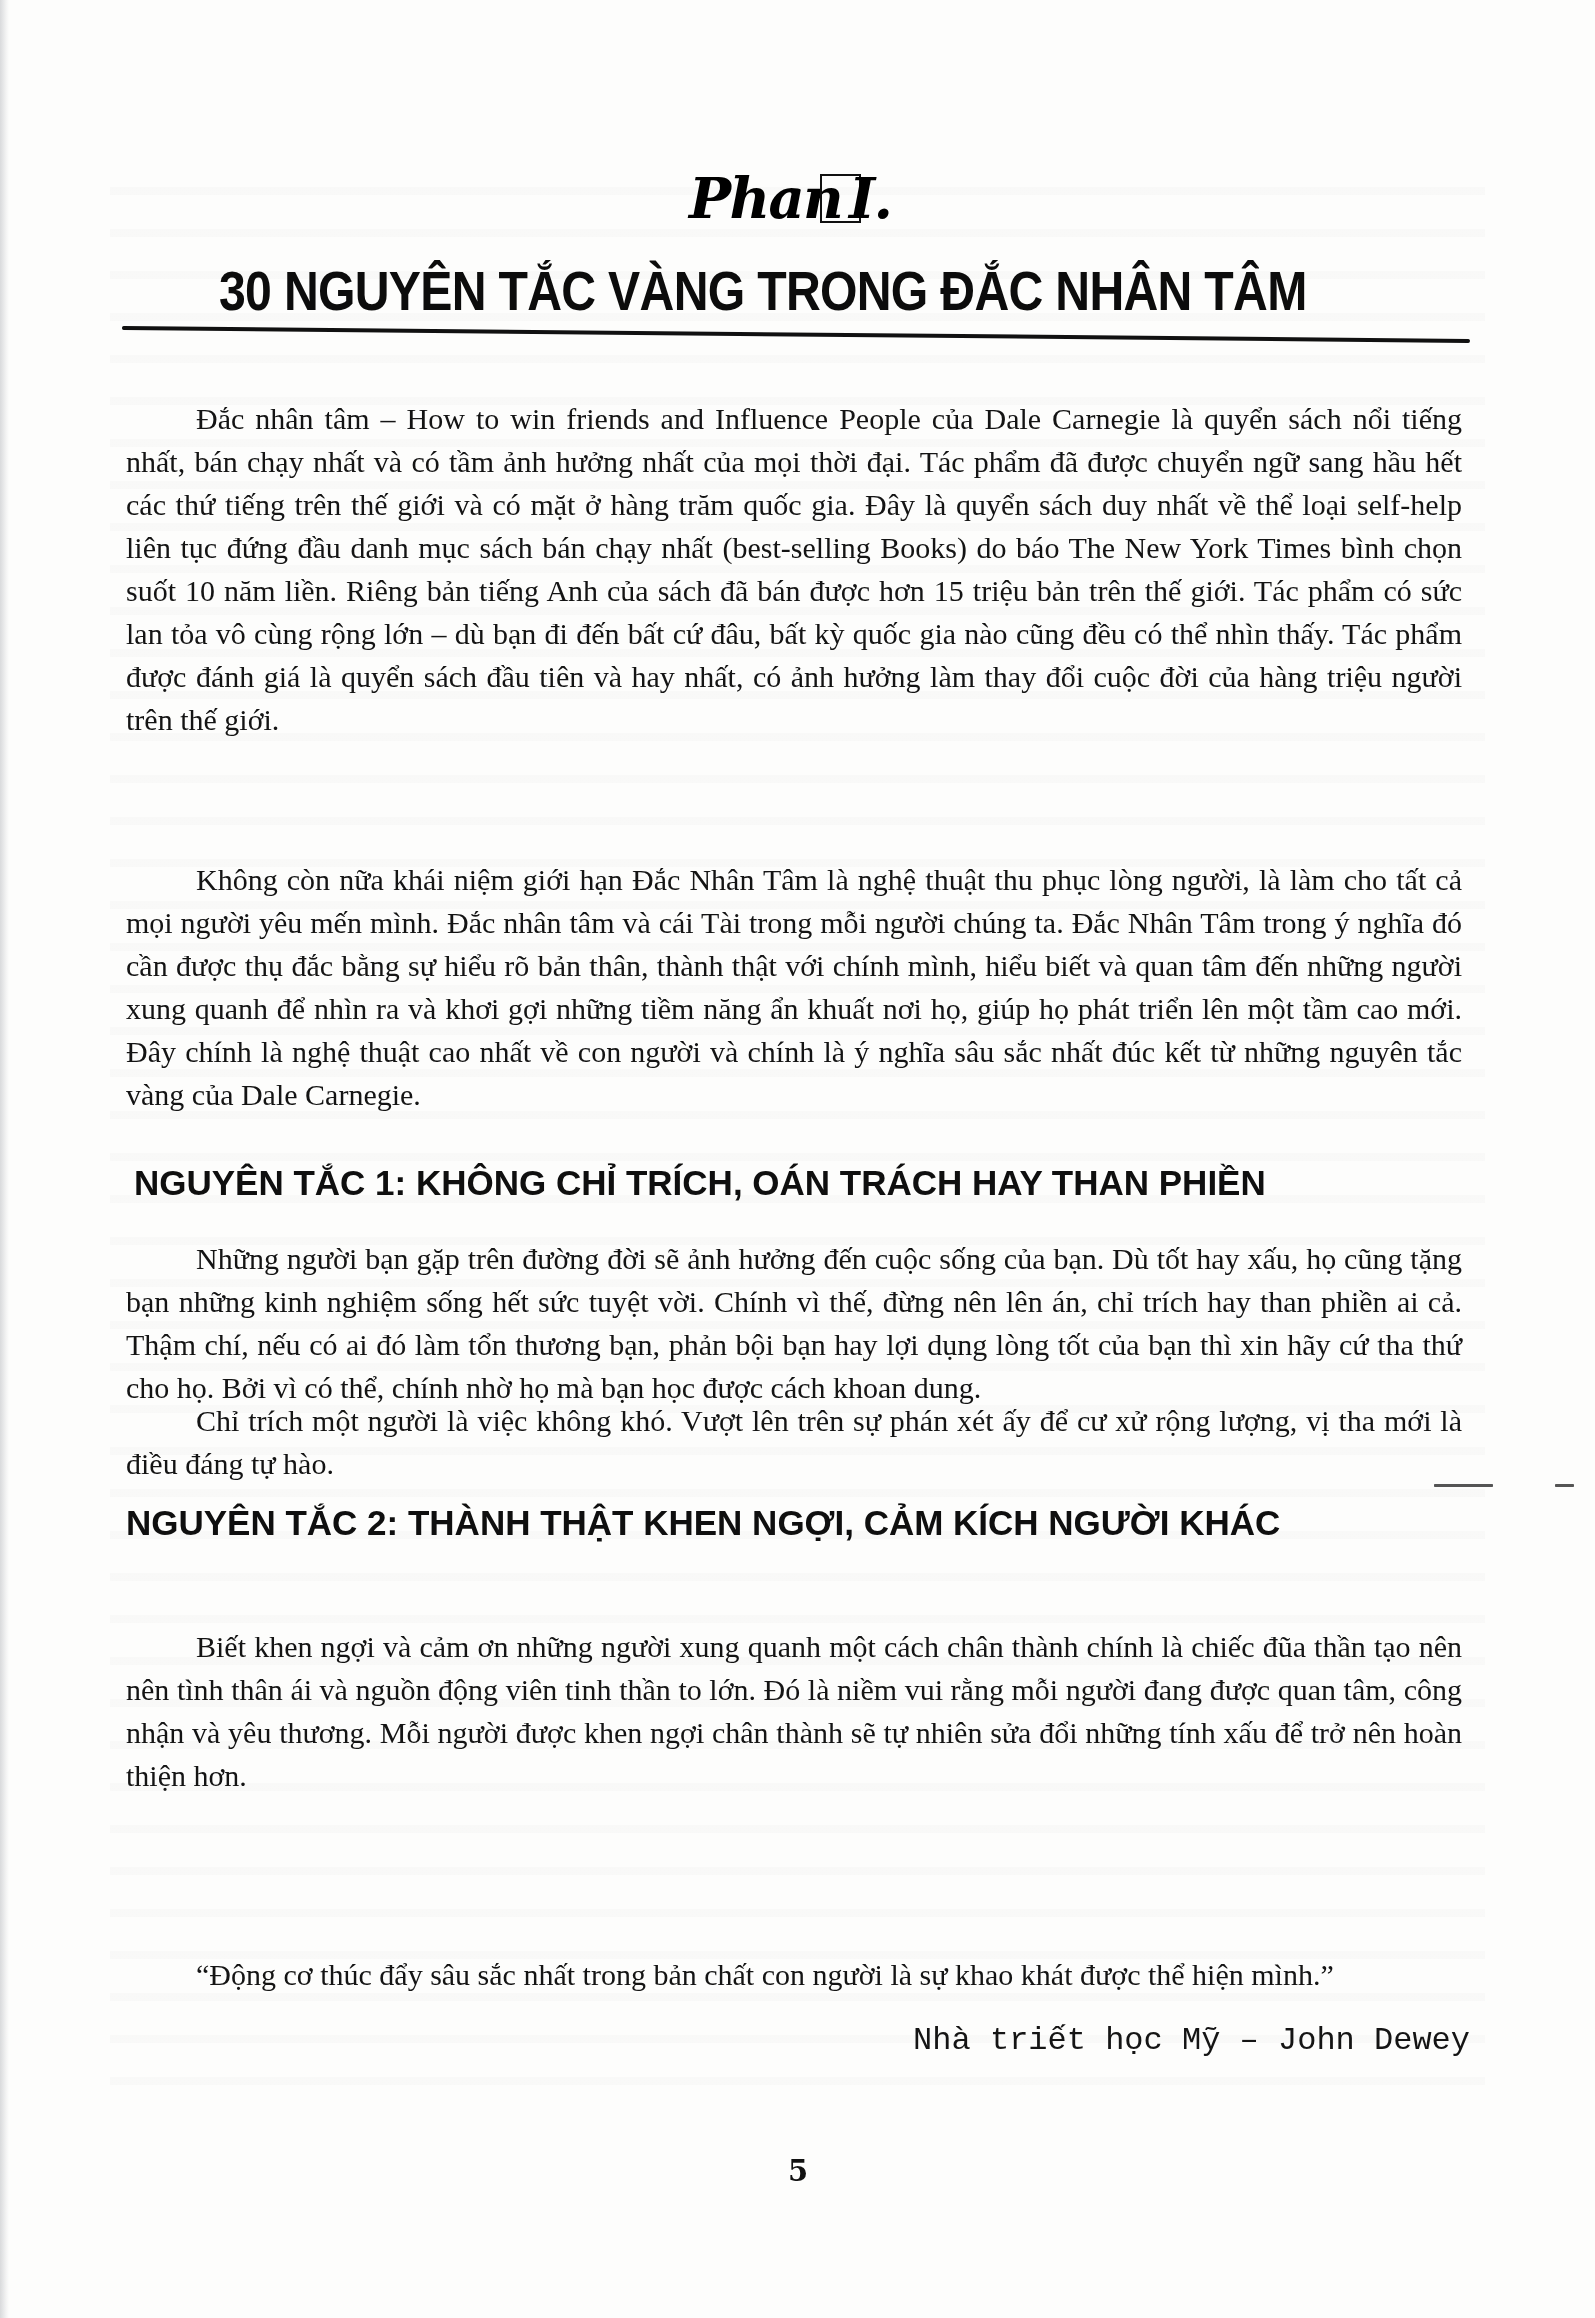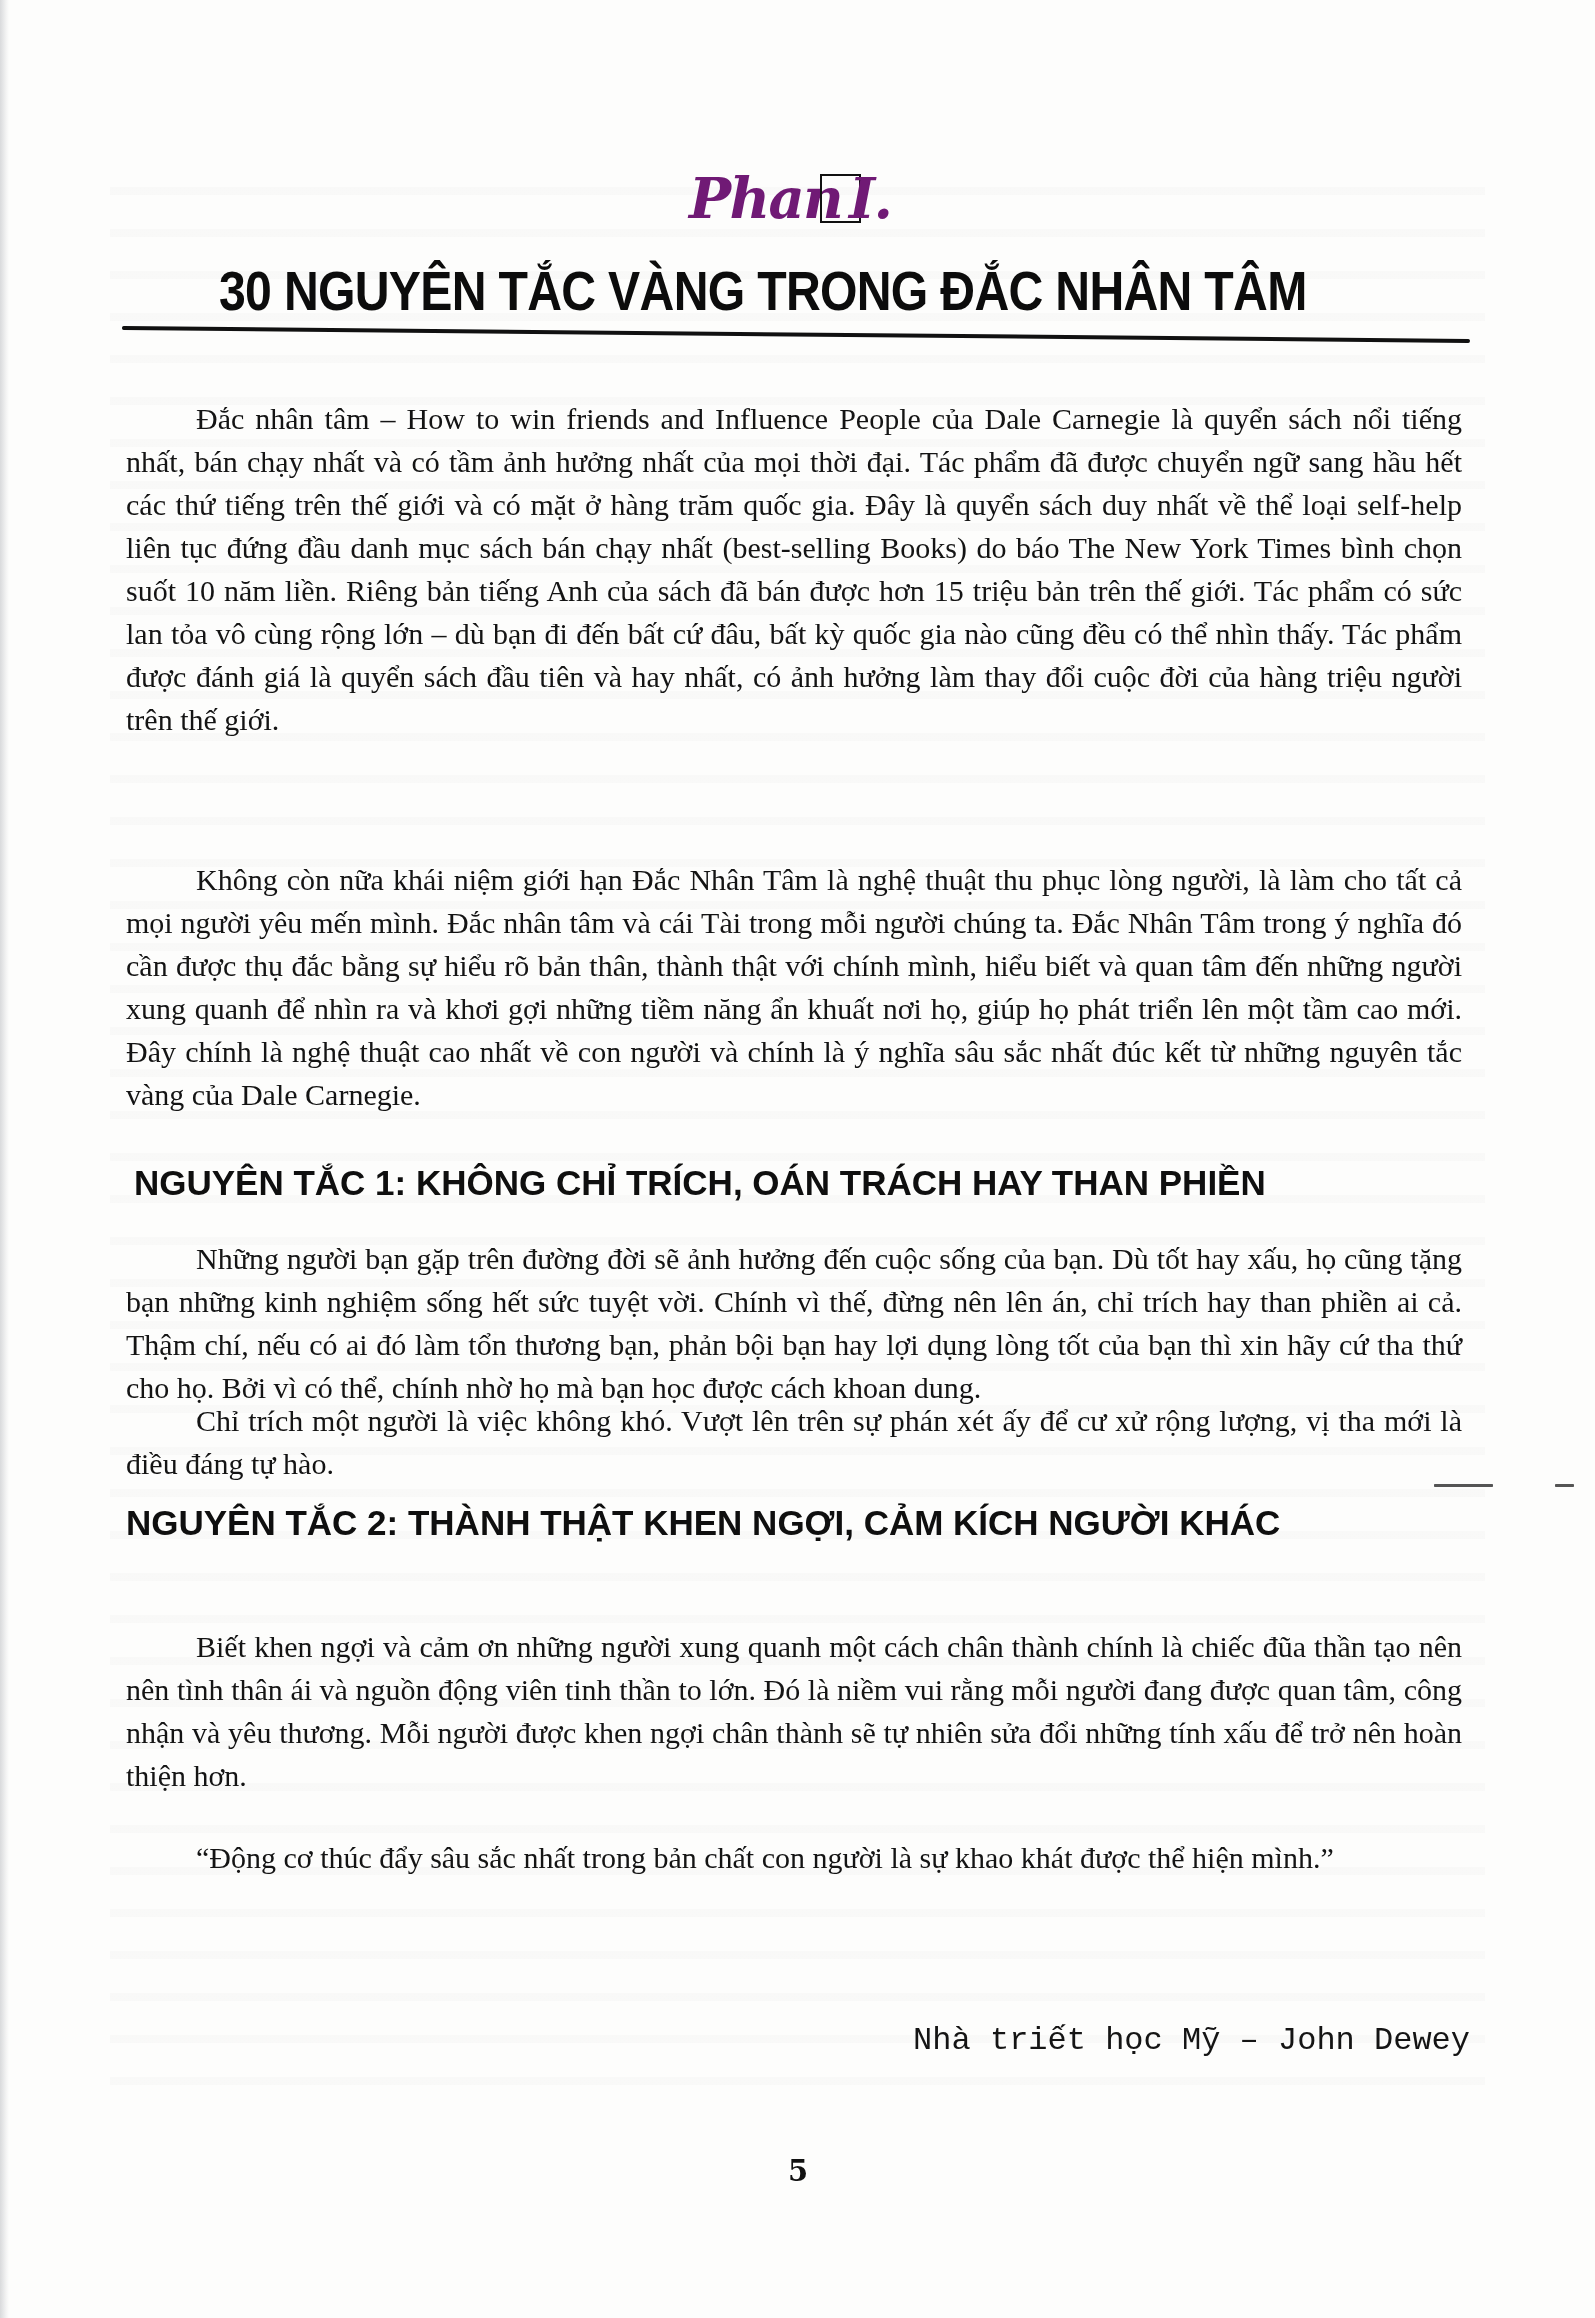--- a/index.html
+++ b/index.html
@@ -12,21 +12,21 @@
     .page { position: absolute; inset: 0; }
     .left-shadow {
       position: absolute; left: 0; top: 0; bottom: 0; width: 8.5px;
       background: linear-gradient(to right, #d9dadc, #f4f4f4 70%, rgba(255,255,255,0));
     }
     .part-label {
       position: absolute; left: 689px; top: 170px;
       font-family: "DejaVu Serif", "Liberation Serif", serif;
       font-style: italic; font-weight: bold;
       font-size: 56px; letter-spacing: -1.7px; line-height: 1;
-      color: #701a75;
+      color: #000000;
     }
     .part-label .missing-glyph {
       display: inline-block; width: 41px; height: 49px;
       border: 2.5px solid #111; vertical-align: -5.1px; margin: 0 -12px 0 -22px;
       box-sizing: border-box;
     }
     .main-title {
       position: absolute; left: 219px; top: 263px; width: 1154px;
       font-family: "Liberation Sans", sans-serif; font-weight: bold;
       font-size: 56px; line-height: 1; white-space: nowrap;
@@ -90,18 +90,18 @@
   <p class="body-text indent" style="top:833px;">Không còn nữa khái niệm giới hạn Đắc Nhân Tâm là nghệ thuật thu phục lòng người, là làm cho tất cả mọi người yêu mến mình. Đắc nhân tâm và cái Tài trong mỗi người chúng ta. Đắc Nhân Tâm trong ý nghĩa đó cần được thụ đắc bằng sự hiểu rõ bản thân, thành thật với chính mình, hiểu biết và quan tâm đến những người xung quanh để nhìn ra và khơi gợi những tiềm năng ẩn khuất nơi họ, giúp họ phát triển lên một tầm cao mới. Đây chính là nghệ thuật cao nhất về con người và chính là ý nghĩa sâu sắc nhất đúc kết từ những nguyên tắc vàng của Dale Carnegie.</p>
 
   <h2 class="section-heading" style="top:1157px; margin:8px;">NGUYÊN TẮC 1: KHÔNG CHỈ TRÍCH, OÁN TRÁCH HAY THAN PHIỀN</h2>
   <p class="body-text indent" style="top:1212px;">Những người bạn gặp trên đường đời sẽ ảnh hưởng đến cuộc sống của bạn. Dù tốt hay xấu, họ cũng tặng bạn những kinh nghiệm sống hết sức tuyệt vời. Chính vì thế, đừng nên lên án, chỉ trích hay than phiền ai cả. Thậm chí, nếu có ai đó làm tổn thương bạn, phản bội bạn hay lợi dụng lòng tốt của bạn thì xin hãy cứ tha thứ cho họ. Bởi vì có thể, chính nhờ họ mà bạn học được cách khoan dung.</p>
   <p class="body-text indent" style="top:1374px;">Chỉ trích một người là việc không khó. Vượt lên trên sự phán xét ấy để cư xử rộng lượng, vị tha mới là điều đáng tự hào.</p>
   <div class="stray-mark" style="left:1434px; width:59px;"></div>
   <div class="stray-mark" style="left:1555px; width:18.7px;"></div>
 
   <h2 class="section-heading" style="top:1505px; margin:0;">NGUYÊN TẮC 2: THÀNH THẬT KHEN NGỢI, CẢM KÍCH NGƯỜI KHÁC</h2>
   <p class="body-text indent" style="top:1600px;font-family:Liberation Serif, serif;">Biết khen ngợi và cảm ơn những người xung quanh một cách chân thành chính là chiếc đũa thần tạo nên nên tình thân ái và nguồn động viên tinh thần to lớn. Đó là niềm vui rằng mỗi người đang được quan tâm, công nhận và yêu thương. Mỗi người được khen ngợi chân thành sẽ tự nhiên sửa đổi những tính xấu để trở nên hoàn thiện hơn.</p>
-  <p class="body-text indent" style="top:1811px;">“Động cơ thúc đẩy sâu sắc nhất trong bản chất con người là sự khao khát được thể hiện mình.”</p>
+  <p class="body-text indent" style="top:1928px;">“Động cơ thúc đẩy sâu sắc nhất trong bản chất con người là sự khao khát được thể hiện mình.”</p>
   <div class="attribution">Nhà triết học Mỹ – John Dewey</div>
 
   <div class="page-number">5</div>
 </div>
 
 
 </body></html>

